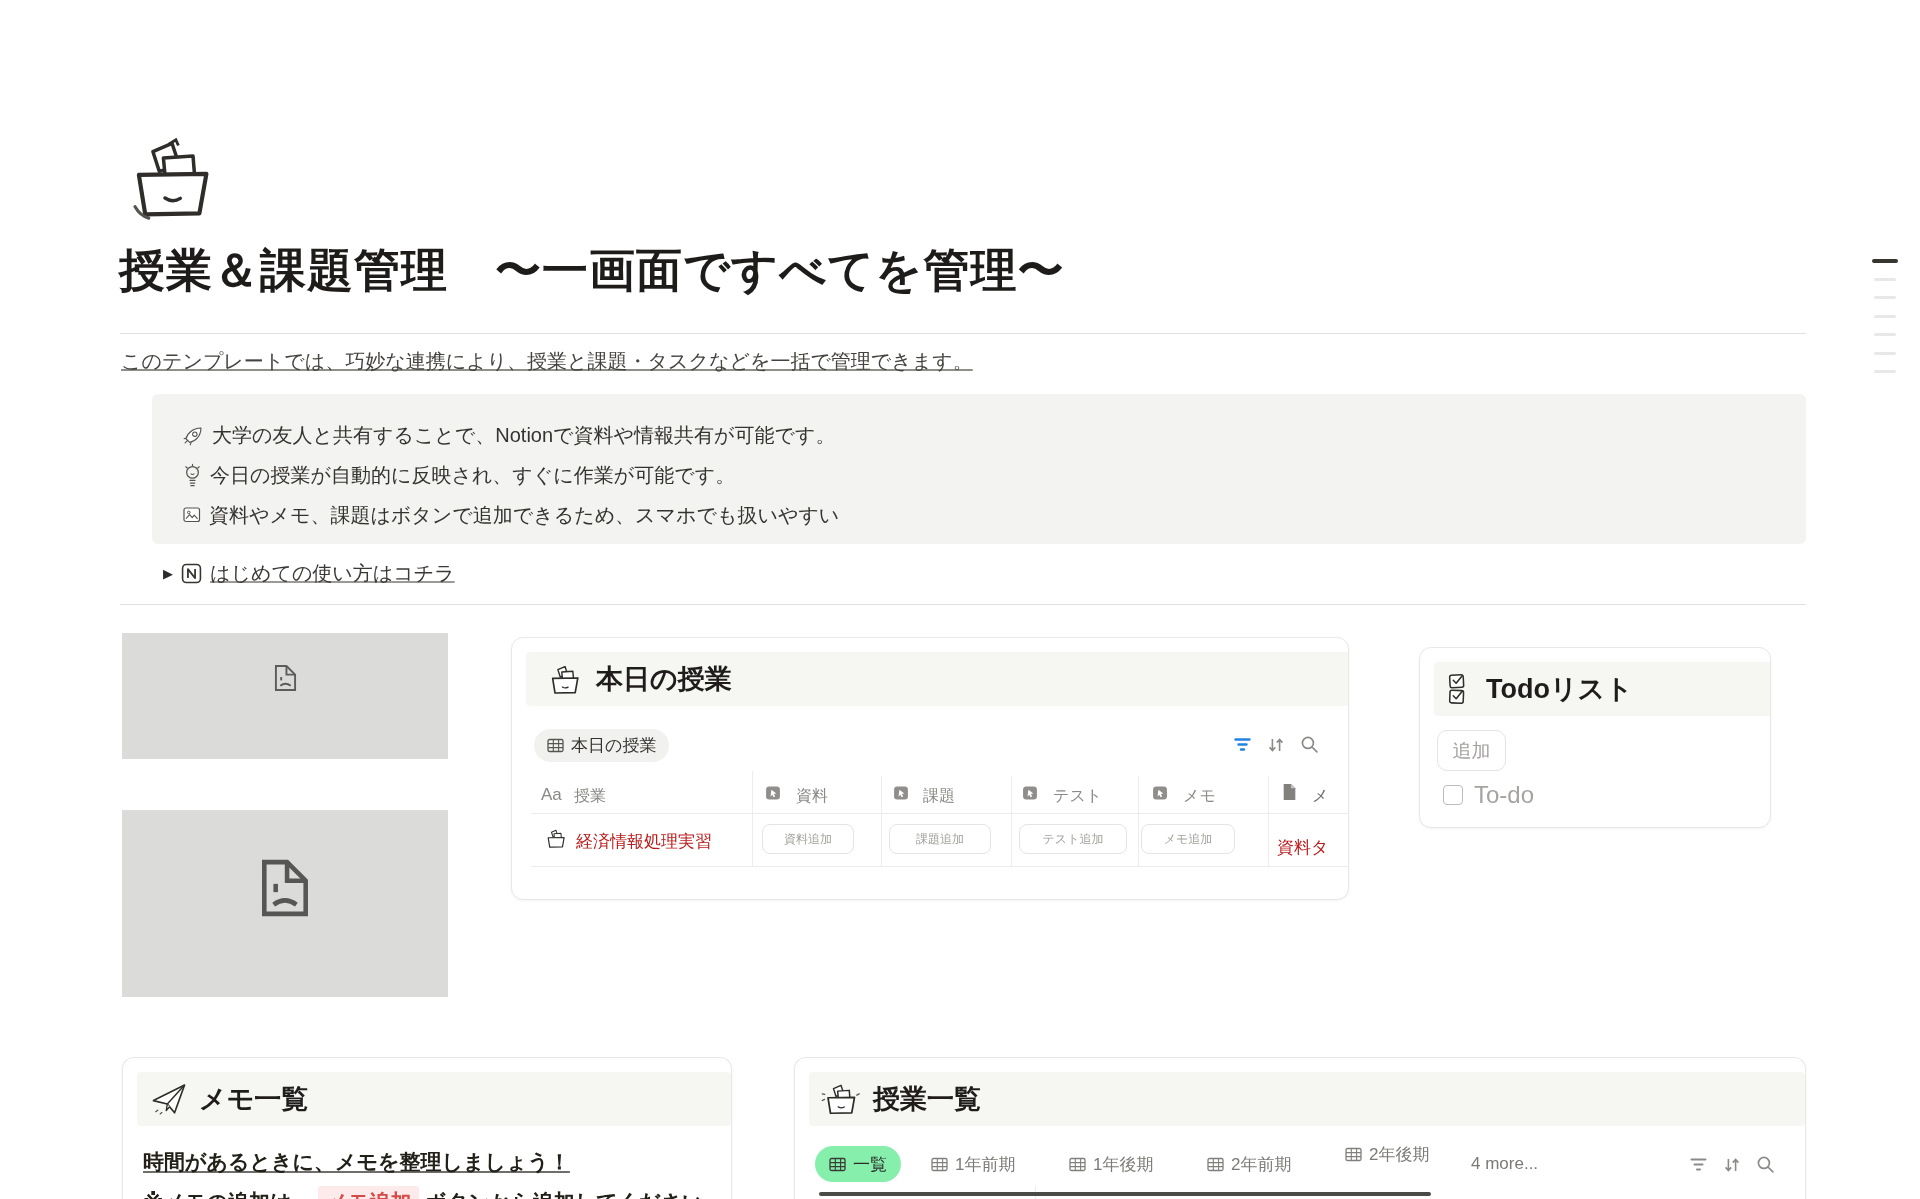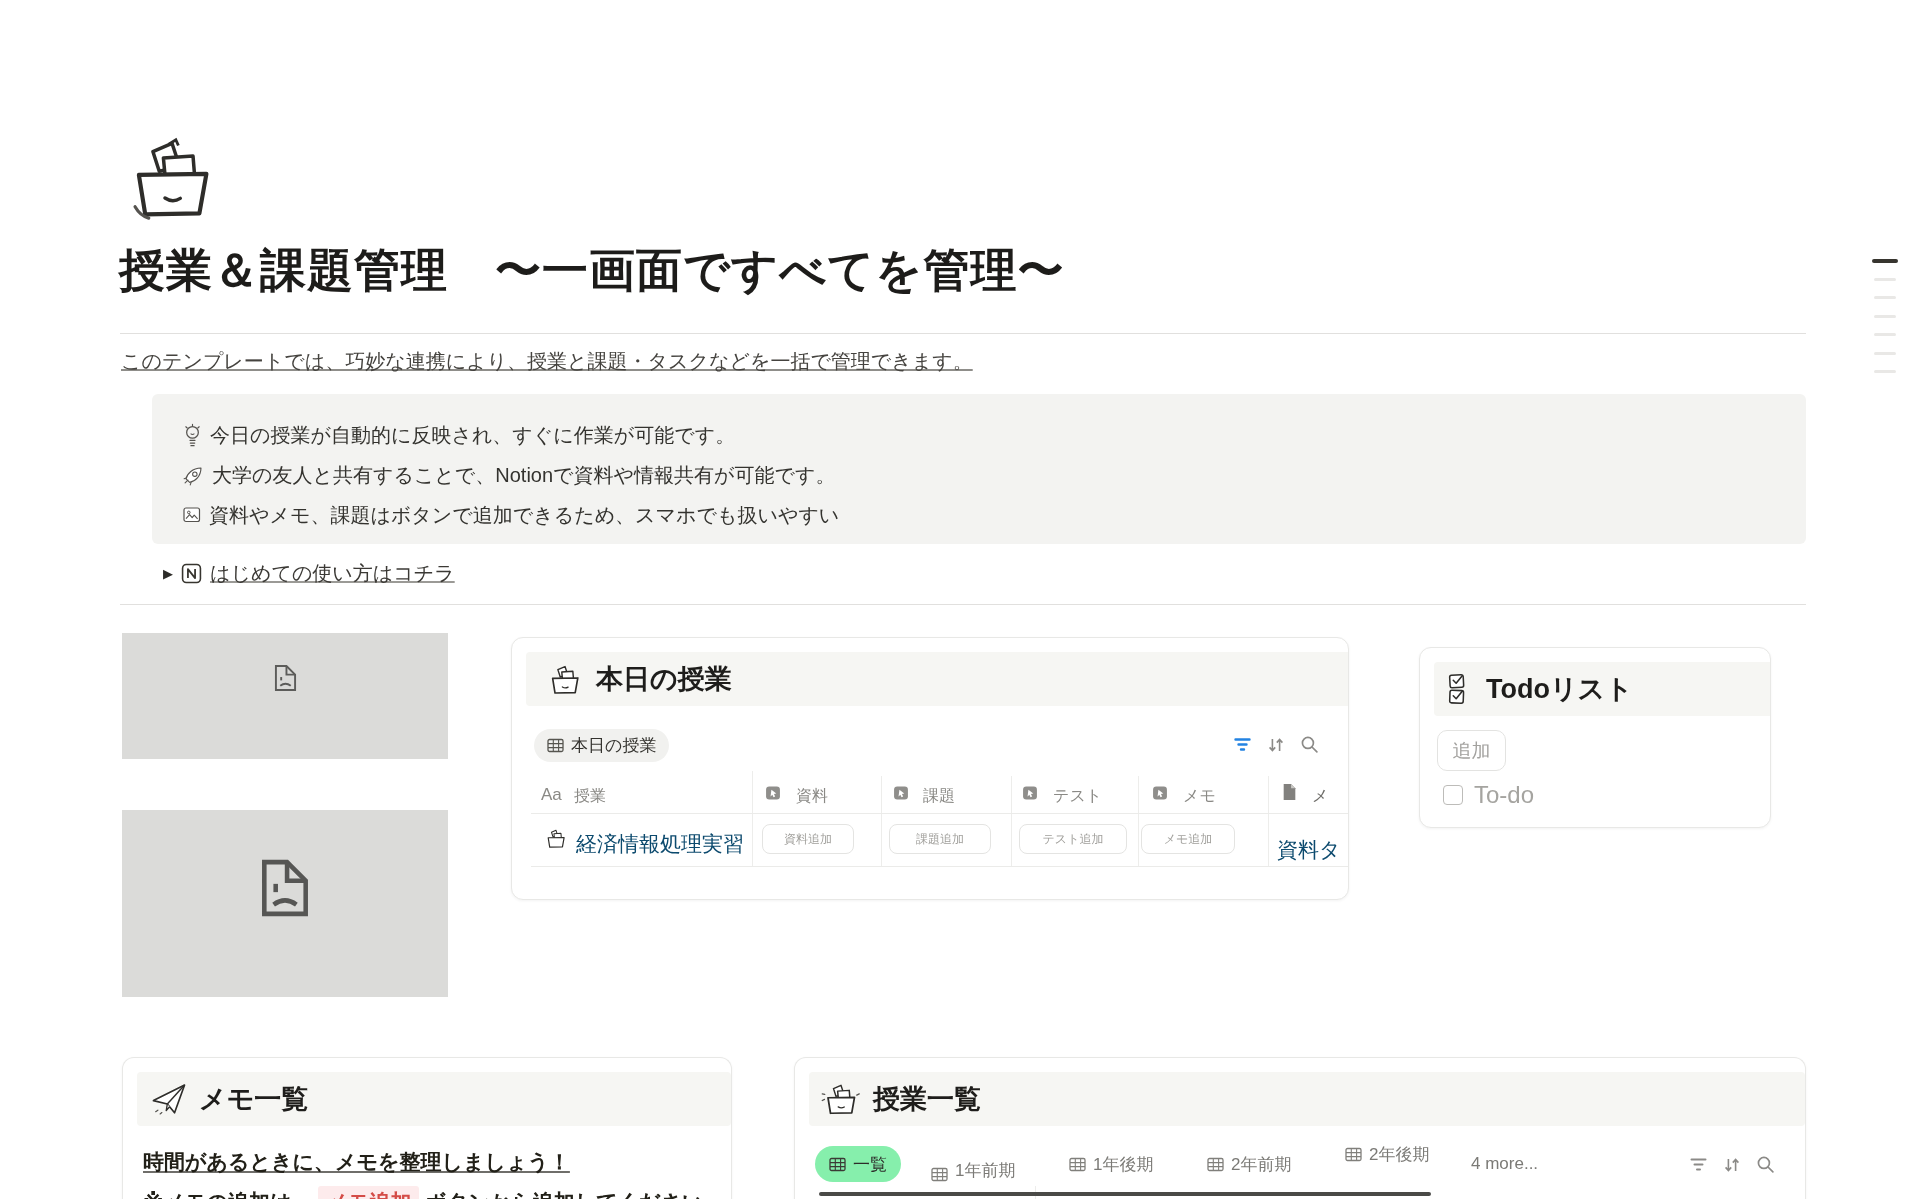--- a/index.html
+++ b/index.html
@@ -19,21 +19,21 @@
         box-shadow:0 1px 3px rgba(15,15,15,.05);overflow:hidden;box-sizing:border-box;}
   .band{position:absolute;background:#f6f6f3;border-radius:4px;display:flex;align-items:center;}
   .band-title{font-size:27px;font-weight:700;color:#1e1d1b;white-space:nowrap;}
   .view-tab{position:absolute;display:flex;align-items:center;gap:7px;background:#f1f1ef;border-radius:17px;
             padding:0 13px;height:33px;font-size:17px;color:#34332f;white-space:nowrap;}
   .tab-item{position:absolute;display:flex;align-items:center;gap:7px;font-size:17px;color:#7b7a76;white-space:nowrap;height:36px;}
   .tab-active{background:#86efac;border-radius:18px;padding:0 14px;color:#2d2c29;}
   .vline{position:absolute;width:1px;background:#ededeb;}
   .hline{position:absolute;height:1px;background:#ebebe9;}
   .th{position:absolute;font-size:16px;color:#8a8985;white-space:nowrap;}
-  .cell-text{position:absolute;font-size:21px;color:#0c4a6e;white-space:nowrap;}
+  .cell-text{position:absolute;font-size:17px;color:#b91c1c;white-space:nowrap;}
   .pill-btn{position:absolute;border:1px solid #e4e4e2;border-radius:8px;background:#fff;
             display:flex;align-items:center;justify-content:center;font-size:12px;color:#a09f9b;height:30px;box-sizing:border-box;white-space:nowrap;}
   .add-btn{position:absolute;border:1px solid #e3e3e1;border-radius:10px;background:#fff;
            display:flex;align-items:center;justify-content:center;font-size:19px;color:#a3a29f;}
   .todo-row{position:absolute;display:flex;align-items:center;gap:11px;font-size:24px;color:#a5a4a0;}
   .checkbox{width:20px;height:20px;border:1.5px solid #bdbcb9;border-radius:4px;box-sizing:border-box;background:#fff;}
   .memo-line1{position:absolute;font-size:21px;font-weight:700;color:#222018;text-decoration:underline;text-decoration-color:#6f6e6a;white-space:nowrap;}
   .memo-line2{position:absolute;font-size:21px;font-weight:700;color:#222018;white-space:nowrap;display:flex;align-items:center;}
   .red-pill{background:#fdebec;color:#d44c47;padding:2px 8px;border-radius:3px;margin:0 6px;}
   .toc-line{position:absolute;border-radius:2px;}
@@ -57,35 +57,35 @@
   </div>
 
   <div class="abs page-title" style="left:119px;top:240px;">授業＆課題管理　〜一画面ですべてを管理〜</div>
 
   <div class="divider" style="left:120px;top:333px;width:1686px;"></div>
 
   <div class="abs intro" style="left:121px;top:348px;">このテンプレートでは、巧妙な連携により、授業と課題・タスクなどを一括で管理できます。</div>
 
   <div class="callout" style="left:152px;top:394px;width:1654px;height:150px;">
     <div class="callout-row">
+      <svg width="23" height="23" viewBox="0 0 24 24">
+        <path d="M4.2 15.5 C5.5 9.5 11 4.6 19.8 4.2 C19.6 12.8 14 18.2 8 19.2 Z" fill="#fff" stroke="#55534f" stroke-width="1.2" stroke-linejoin="round"></path>
+        <circle cx="13.4" cy="10.6" r="2.3" fill="none" stroke="#55534f" stroke-width="1.1"></circle>
+        <path d="M6.2 16.8 l-3 3 M4.6 14.6 l-2.4 .8 M9.4 19.4 l-.8 2.4" fill="none" stroke="#55534f" stroke-width="1.1" stroke-linecap="round"></path>
+      </svg>
+      <span>大学の友人と共有することで、Notionで資料や情報共有が可能です。</span>
+    </div>
+    <div class="callout-row">
       <svg width="21" height="25" viewBox="0 0 20 24">
         <circle cx="10" cy="9" r="5.6" fill="none" stroke="#55534f" stroke-width="1.2"></circle>
         <path d="M10 1.2 v1.6 M3.6 3.6 l1.3 1.2 M16.4 3.6 l-1.3 1.2" stroke="#55534f" stroke-width="1.1" stroke-linecap="round"></path>
         <path d="M8.2 10.2 q1.8 1.6 3.6 0" fill="none" stroke="#55534f" stroke-width="1"></path>
         <path d="M7.6 16.6 h4.8 M7.9 19.2 h4.2 M8.5 21.8 h3" stroke="#55534f" stroke-width="1.2" stroke-linecap="round"></path>
       </svg>
       <span>今日の授業が自動的に反映され、すぐに作業が可能です。</span>
-    </div>
-    <div class="callout-row">
-      <svg width="23" height="23" viewBox="0 0 24 24">
-        <path d="M4.2 15.5 C5.5 9.5 11 4.6 19.8 4.2 C19.6 12.8 14 18.2 8 19.2 Z" fill="#fff" stroke="#55534f" stroke-width="1.2" stroke-linejoin="round"></path>
-        <circle cx="13.4" cy="10.6" r="2.3" fill="none" stroke="#55534f" stroke-width="1.1"></circle>
-        <path d="M6.2 16.8 l-3 3 M4.6 14.6 l-2.4 .8 M9.4 19.4 l-.8 2.4" fill="none" stroke="#55534f" stroke-width="1.1" stroke-linecap="round"></path>
-      </svg>
-      <span>大学の友人と共有することで、Notionで資料や情報共有が可能です。</span>
     </div>
     <div class="callout-row">
       <svg width="20" height="20" viewBox="0 0 20 20">
         <rect x="2" y="3" width="15.5" height="13.5" rx="2" fill="#fff" stroke="#55534f" stroke-width="1.2"></rect>
         <circle cx="6.8" cy="7.4" r="1.3" fill="none" stroke="#55534f" stroke-width="1"></circle>
         <path d="M4 13.6 l3.6 -4 2.6 3 2 -2.4 3.4 3.6" fill="none" stroke="#55534f" stroke-width="1.1" stroke-linejoin="round"></path>
       </svg>
       <span>資料やメモ、課題はボタンで追加できるため、スマホでも扱いやすい</span>
     </div>
   </div>
@@ -251,21 +251,21 @@
       <span class="band-title">授業一覧</span>
     </div>
 
     <div class="tab-item tab-active" style="left:20px;top:88px;">
       <svg width="17" height="15" viewBox="0 0 17 15">
         <rect x="1" y="1.5" width="15" height="12" rx="1.5" fill="none" stroke="#3b3a35" stroke-width="1.3"></rect>
         <path d="M6.3 1.5 V13.5 M11.6 1.5 V13.5 M1 5.6 H16 M1 9.6 H16" stroke="#3b3a35" stroke-width="1.1"></path>
       </svg>
       <span>一覧</span>
     </div>
-    <div class="tab-item" style="left:136px;top:88px;align-items:flex-end;">
+    <div class="tab-item" style="left:136px;top:88px;">
       <svg width="17" height="15" viewBox="0 0 17 15">
         <rect x="1" y="1.5" width="15" height="12" rx="1.5" fill="none" stroke="#807f7b" stroke-width="1.3"></rect>
         <path d="M6.3 1.5 V13.5 M11.6 1.5 V13.5 M1 5.6 H16 M1 9.6 H16" stroke="#807f7b" stroke-width="1.1"></path>
       </svg>
       <span>1年前期</span>
     </div>
     <div class="tab-item" style="left:274px;top:88px;">
       <svg width="17" height="15" viewBox="0 0 17 15">
         <rect x="1" y="1.5" width="15" height="12" rx="1.5" fill="none" stroke="#807f7b" stroke-width="1.3"></rect>
         <path d="M6.3 1.5 V13.5 M11.6 1.5 V13.5 M1 5.6 H16 M1 9.6 H16" stroke="#807f7b" stroke-width="1.1"></path>

